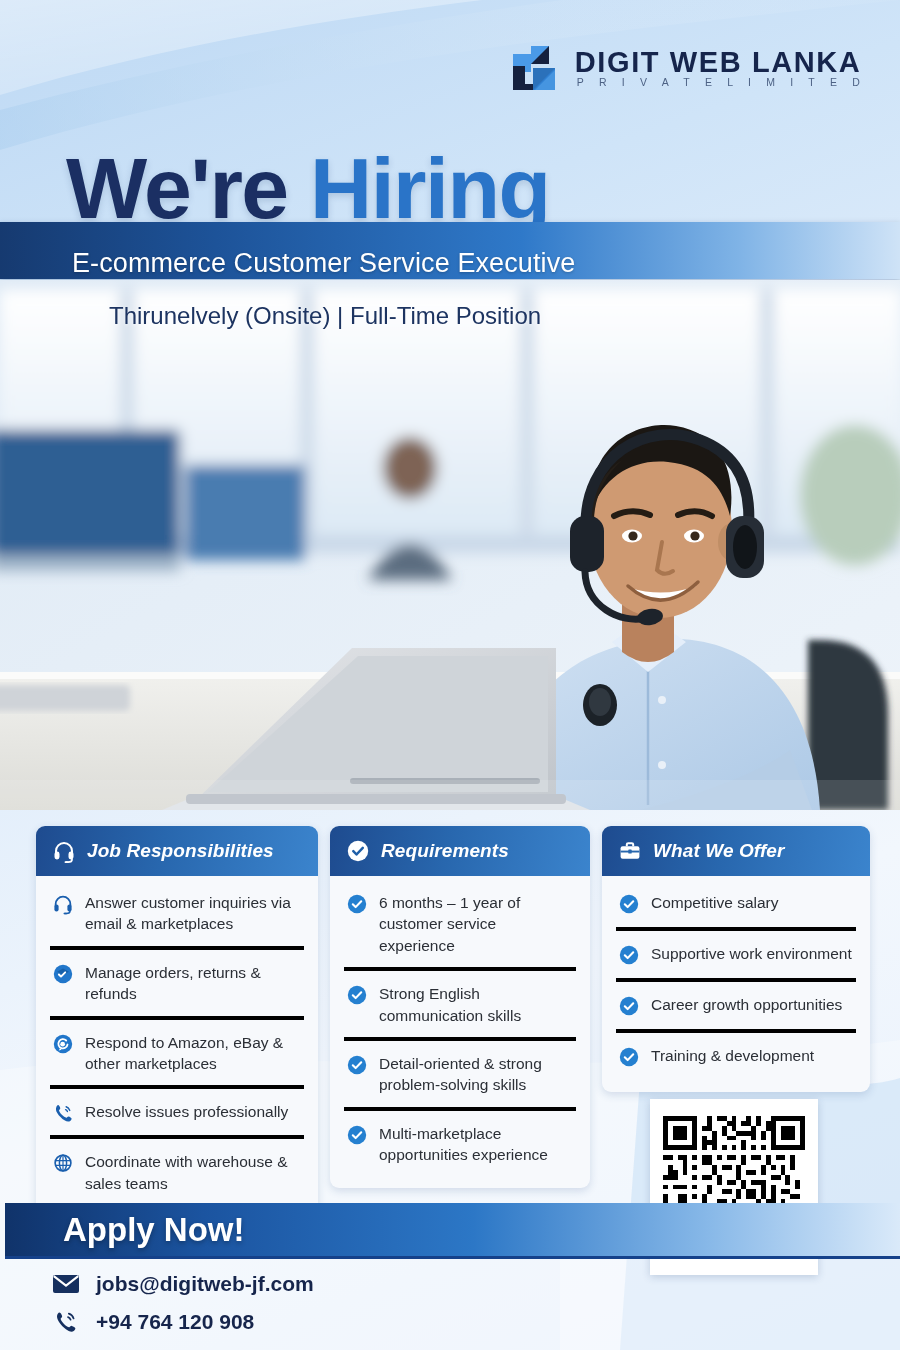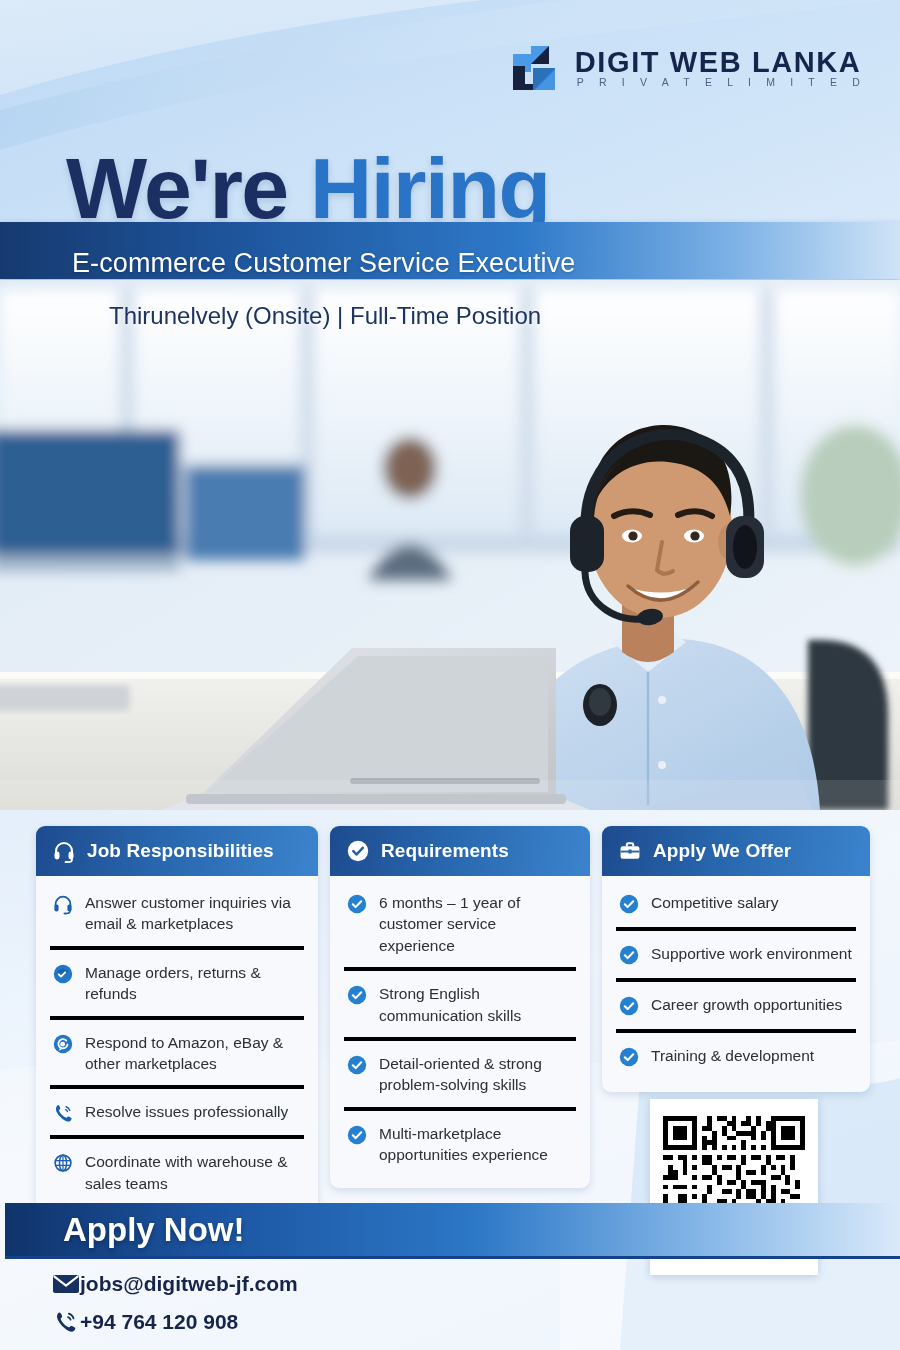--- a/index.html
+++ b/index.html
@@ -91,21 +91,21 @@
   }
   .card.c1 { width:282px; }
   .card.c2 { width:260px; }
   .card.c3 { width:268px; }
   .card-head {
     height:50px; display:flex; align-items:center; gap:11px;
     padding:0 16px;
     background:linear-gradient(100deg,#1e4b8f 0%, #2867ae 45%, #3b84cd 100%);
   }
   .card-head .ttl {
-    color:#fff; font-size:19px; font-weight:700; letter-spacing:.1px;
+    color:#fff; font-size:19px; font-weight:700; letter-spacing:.1px;font-style:italic;
   }
   .card-body { padding:4px 14px 12px 14px; }
   .item {
     display:flex; gap:11px; align-items:flex-start;
     padding:12px 2px 11px 2px;
     border-bottom:4px solid #000000;
   }
   .item:last-child { border-bottom:none; }
   .item .ic { flex:none; width:22px; height:22px; margin-top:1px; }
   .item .tx {
@@ -120,21 +120,21 @@
     display:flex; align-items:center;
     border-bottom:3px solid #15418a;
   }
   .apply-band .at {
     color:#fff; font-size:33px; font-weight:700; padding-left:58px;
     text-shadow:0 2px 5px rgba(0,0,0,.3);
   }
 
   
   .contacts { position:absolute; left:52px; top:1265px; width:480px; }
-  .crow { display:flex; align-items:center; gap:0; padding:7px 0; }
+  .crow { display:flex; align-items:center; gap:16px; padding:7px 0; }
   .crow .ic { flex:none; width:28px; height:24px; }
   .crow .tx { font-size:21px; font-weight:700; color:#16254c; }
 
   
   .qr-box {
     position:absolute; left:650px; top:1099px;
     width:168px; height:176px;
     background:#ffffff;
     padding:13px;
     box-shadow:0 2px 8px rgba(30,60,110,.2);
@@ -408,21 +408,21 @@
     </div>
 
     <div class="card c3">
       <div class="card-head">
         <svg width="24" height="24" viewBox="0 0 24 24">
           <rect x="2.6" y="7.2" width="18.8" height="12.6" rx="2" fill="#fff"></rect>
           <path d="M8.8 7.2V5.6c0-.8.6-1.4 1.4-1.4h3.6c.8 0 1.4.6 1.4 1.4v1.6" stroke="#fff" stroke-width="2" fill="none"></path>
           <rect x="2.6" y="11.6" width="18.8" height="1.9" fill="#2867ae"></rect>
           <rect x="10.3" y="10.4" width="3.4" height="4.2" rx=".7" fill="#2867ae"></rect>
         </svg>
-        <span class="ttl">Apply We Offer</span>
+        <span class="ttl">What We Offer</span>
       </div>
       <div class="card-body">
         <div class="item">
           <svg class="ic" viewBox="0 0 24 24">
               <circle cx="12" cy="12" r="10" fill="#2580d0"></circle>
               <path d="M7.4 12.3l3.1 3.1 6.1-6.4" stroke="#fff" stroke-width="2.3" fill="none" stroke-linecap="round" stroke-linejoin="round"></path>
             </svg>
           <span class="tx">Competitive salary</span>
         </div>
         <div class="item">

